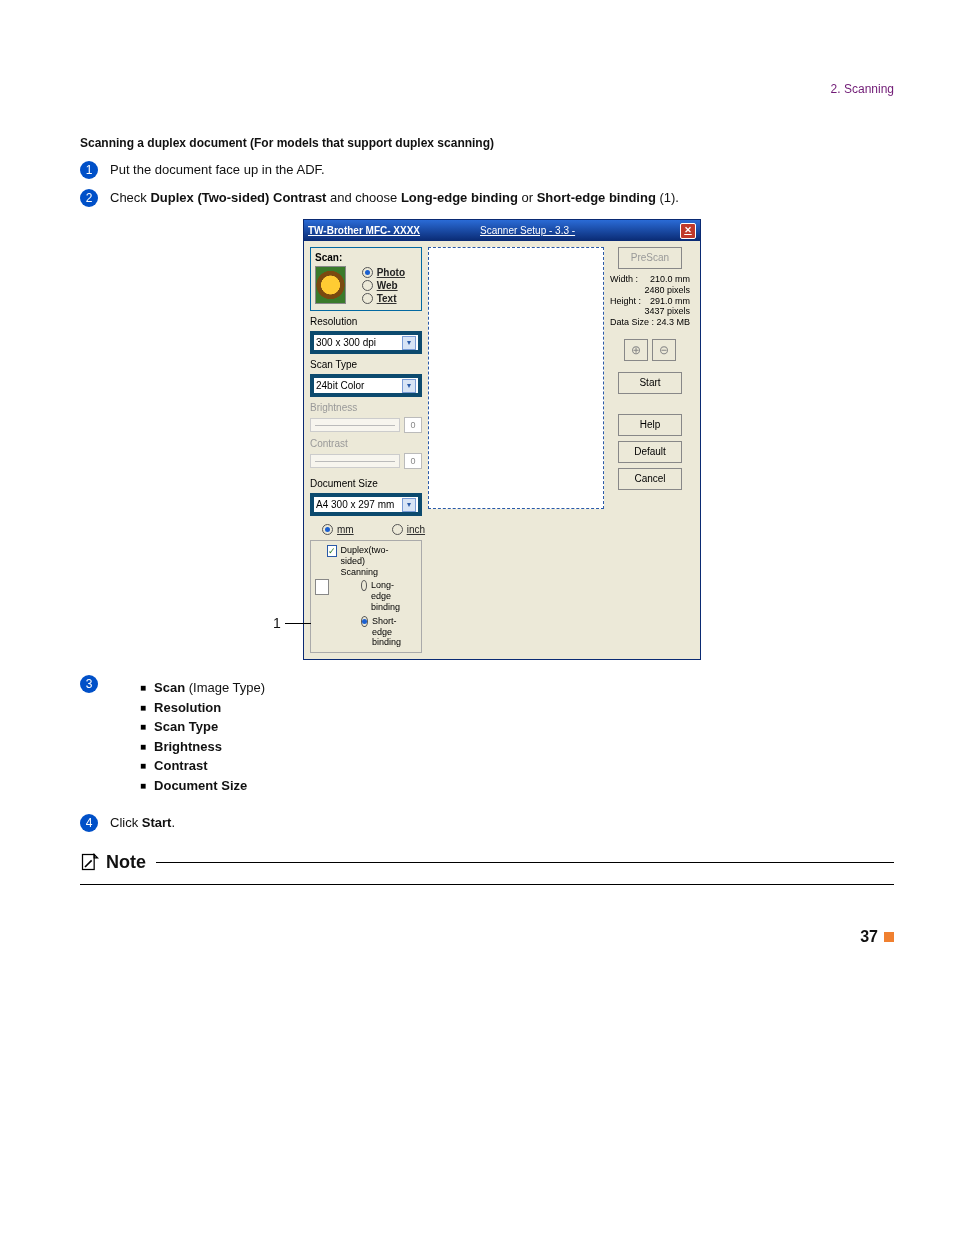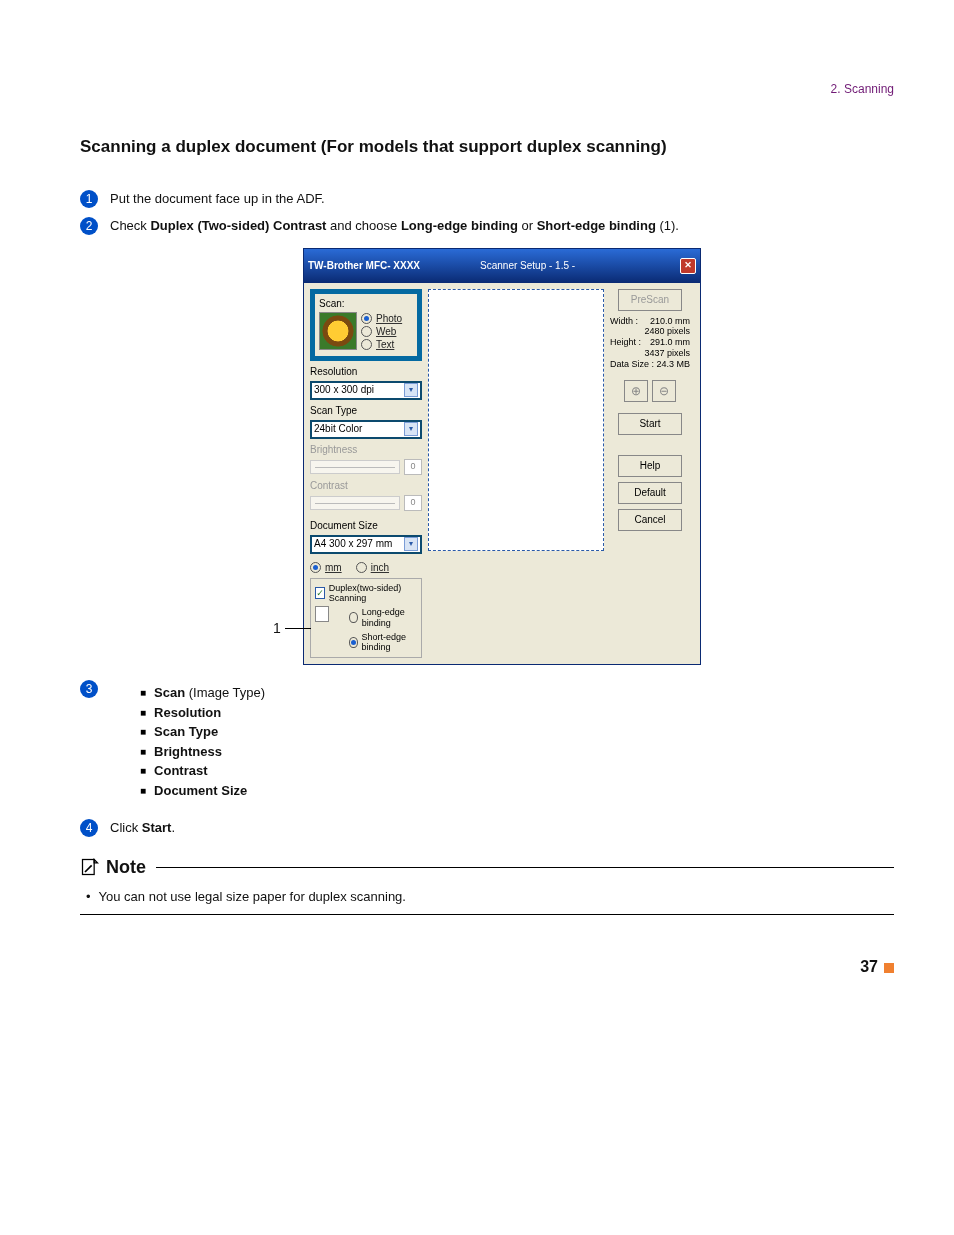--- a/index.html
+++ b/index.html
@@ -13,23 +13,23 @@
     background: #fff;
     line-height: 1.5;
   }
   .header-right {
     text-align: right;
     font-size: 12px;
     color: #701a75;
     margin-bottom: 36px;
   }
   h1.section-title {
-    font-size: 17px;
+    font-size: 12px;
     font-weight: bold;
-    margin: 0 0 29px 0;
+    margin: 0 0 8px 0;
   }
   .num-step {
     display: flex;
     align-items: flex-start;
     margin: 8px 0;
   }
   .num-badge {
     width: 18px;
     height: 18px;
     border-radius: 50%;
@@ -137,28 +137,29 @@
   .winxp {
     font-family: Tahoma, Arial, sans-serif;
     font-size: 10px;
     width: 396px;
     border: 1px solid #0a2a73;
     background: #ece9d8;
     color: #000;
     line-height: 1.2;
   }
   .titlebar {
-    height: 34px;
+    height: 21px;
     background: linear-gradient(#2a6bd6, #0a2a73);
     color: #fff;
     display: flex;
     align-items: center;
     font-size: 10px;
     padding: 0 4px;
     font-weight: bold;
+    text-decoration: underline;
   }
   .titlebar .tset {
     margin-left: 60px;
     font-weight: normal;
   }
   .titlebar .close {
     margin-left: auto;
     width: 14px;
     height: 14px;
     background: #c0392b;
@@ -175,46 +176,47 @@
     padding: 6px;
     column-gap: 6px;
   }
   .left-pane {
     width: 112px;
     display: flex;
     flex-direction: column;
     gap: 3px;
   }
   .group {
-    border: 5px solid #0369a1;
+    border: 1px solid #0369a1;
     padding: 4px;
     position: relative;
+    font-weight: bold;
   }
   .scan-top {
     display: flex;
     align-items: flex-start;
     gap: 4px;
   }
   .thumb {
     width: 36px;
     height: 36px;
     background: radial-gradient(circle at 50% 50%, #ffcc33 0 40%, #7a4a10 42% 60%, #3a7a2a 62% 100%);
     border: 1px solid #888;
   }
-  .radio-row { display: flex; align-items: center; gap: 4px; margin: 1px 0;}
+  .radio-row { display: flex; align-items: flex-start; gap: 4px; margin: 1px 12px;}
   .radio-dot {
     width: 9px; height: 9px; border: 1px solid #555; border-radius: 50%;
     display:inline-flex;align-items:center;justify-content:center;
   }
   .radio-dot.sel::after { content:""; width:5px;height:5px;background:#1a5fd0;border-radius:50%; }
   .lbl { color: #222; }
   .lbl.u { text-decoration: underline; text-decoration-color:#333; }
   .field-label { font-size: 10px; margin-top: 2px; }
   .dropdown {
-    border: 2px solid #0c4a6e;
+    border: 4px solid #0c4a6e;
     background: #fff;
     height: 15px;
     display: flex;
     align-items: center;
     padding: 0 2px;
   }
   .dropdown .arrow {
     margin-left: auto;
     width: 12px;
     height: 12px;
@@ -298,21 +300,21 @@
   <div class="step-body">
     <span>Check </span><span class="bold">Duplex (Two-sided) Contrast</span><span> and choose </span><span class="bold">Long-edge binding</span><span> or </span><span class="bold">Short-edge binding</span><span> (1).</span>
   </div>
 </div>
 
 <div class="dialog-wrap">
   <div style="position:relative;">
     <div class="winxp">
       <div class="titlebar">
         <span>TW-Brother MFC- XXXX</span>
-        <span class="tset">Scanner Setup - 1.5 -</span>
+        <span class="tset">Scanner Setup - 3.3 -</span>
         <div class="close">✕</div>
       </div>
       <div class="dlg-body">
 
         <div class="left-pane">
           <div class="group">
             <div style="font-size:10px;margin-bottom:2px;">Scan:</div>
             <div class="scan-top">
               <div class="thumb"></div>
               <div>
@@ -464,17 +466,16 @@
 <div class="note-heading">
   <svg class="note-icon" viewBox="0 0 24 24">
     <rect x="3" y="3" width="14" height="18" fill="none" stroke="#000" stroke-width="1.5"></rect>
     <path d="M17 3 L21 7 L17 7 Z" fill="none" stroke="#000" stroke-width="1.5"></path>
     <path d="M6 18 L14 10" stroke="#000" stroke-width="2"></path>
   </svg>
   <span class="note-label">Note</span>
   <div class="note-rule"></div>
 </div>
 <ul class="bulleted">
-  <li>You can not use legal size paper for duplex scanning.</li>
 </ul>
 <hr class="note-close">
 
 <div class="page-num">37</div>
 
 </body></html>

